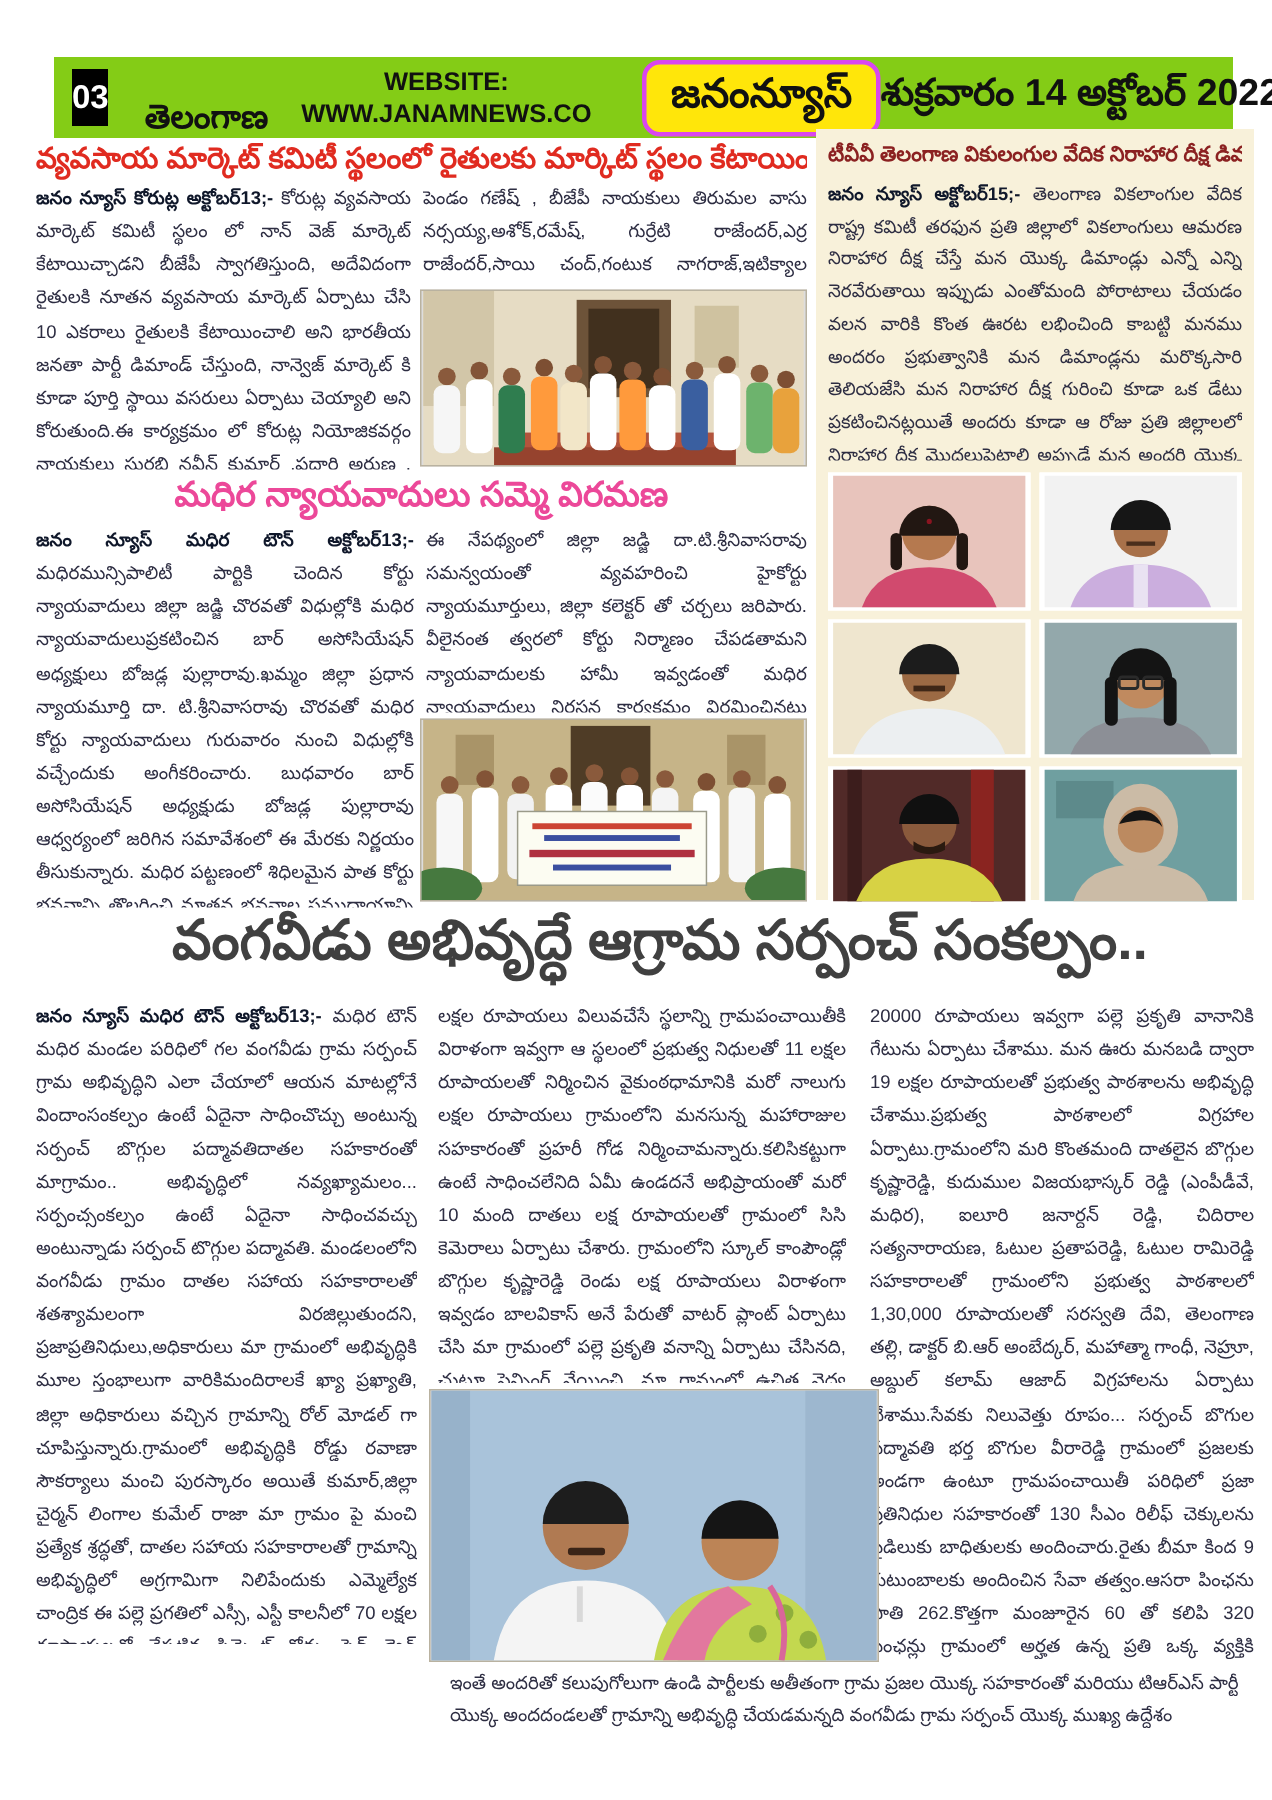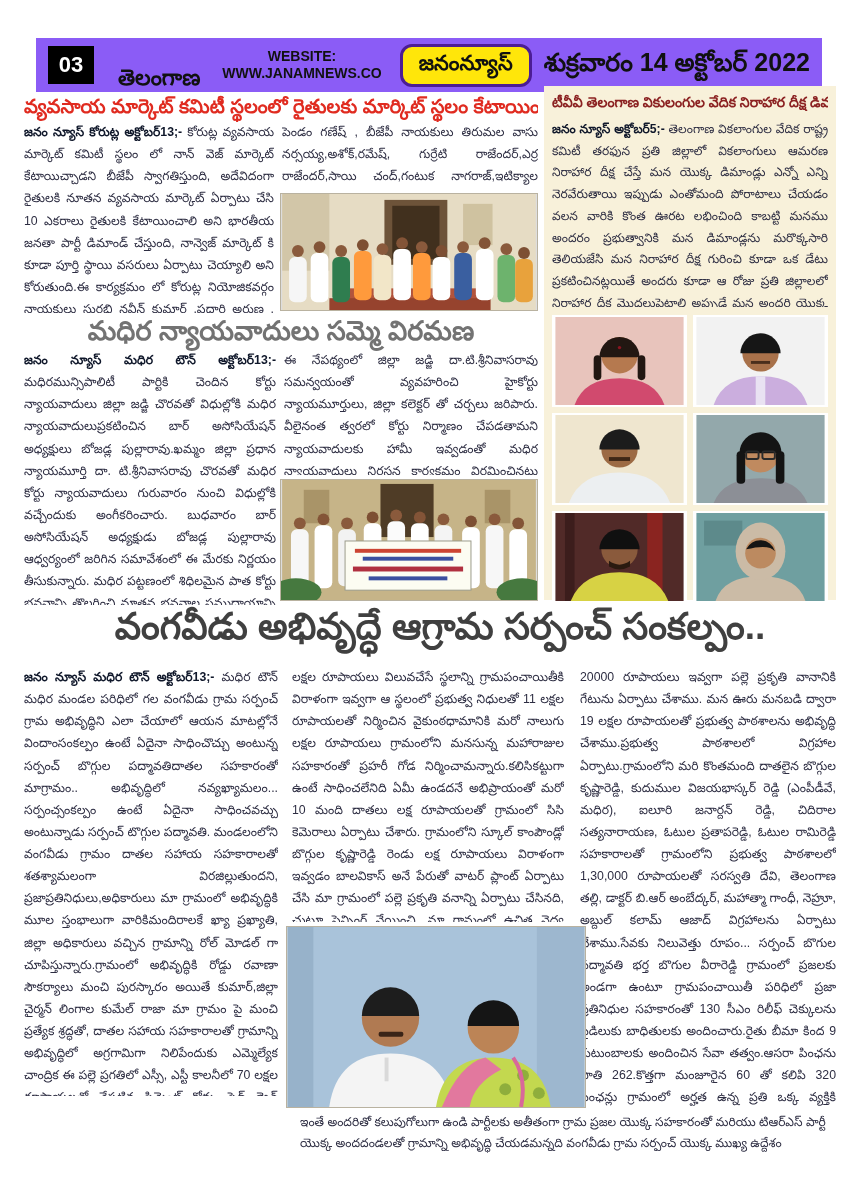--- a/index.html
+++ b/index.html
@@ -1,34 +1,34 @@
 <!DOCTYPE html>
 <html><head>
 <meta charset="utf-8">
 <style>
   html,body{margin:0;padding:0;background:#e9e9e9;}
   .page{position:relative;width:848px;height:1200px;margin:0 auto;background:#ffffff;
         font-family:"Liberation Sans",sans-serif;overflow:hidden;}
   
-  .masthead{position:absolute;left:36px;top:38px;width:786px;height:54px;background:#8b5cf6;
+  .masthead{position:absolute;left:36px;top:38px;width:786px;height:54px;background:#84cc16;
             display:flex;align-items:center;box-sizing:border-box;}
   .pagebox{margin-left:12px;width:46px;height:38px;background:#000;color:#fff;font-size:22px;
            font-weight:bold;display:flex;align-items:center;justify-content:center;}
   .region{margin-left:24px;font-size:22px;font-weight:bold;color:#111;white-space:nowrap;margin-top:31px;}
-  .website{margin-left:22px;font-size:14px;font-weight:bold;color:#111;text-align:center;line-height:1.25;}
-  .logobox{margin-left:18px;border:3px solid #4c1d95;border-radius:12px;padding:4px 16px;font-size:21px;
+  .website{margin-left:22px;font-size:17px;font-weight:bold;color:#111;text-align:center;line-height:1.25;}
+  .logobox{margin-left:34px;border:3px solid #d946ef;border-radius:12px;padding:4px 16px;font-size:27px;
            font-weight:bold;color:#111;background:#ffe60a;white-space:nowrap;}
   .edition-date{flex:1;text-align:center;font-size:25px;font-weight:bold;color:#111;white-space:nowrap;}
   
   .body-text{position:absolute;font-size:12.3px;line-height:1.8;color:#2d2d42;text-align:justify;
              overflow:hidden;}
   .lead{color:#0f172a;font-weight:bold;}
   .headline{position:absolute;font-weight:bold;white-space:nowrap;overflow:hidden;}
   .hl-market{left:24px;top:95px;width:514px;font-size:19.5px;color:#e02b20;}
-  .hl-madhira{left:24px;top:316px;width:514px;font-size:27px;color:#737373;text-align:center;}
+  .hl-madhira{left:24px;top:316px;width:514px;font-size:23px;color:#ec4899;text-align:center;}
   .hl-tvv{font-size:14px;color:#8b2121;margin:2px 0 5px 0;font-weight:bold;white-space:nowrap;overflow:hidden;}
   .hl-big{left:16px;top:606px;width:848px;font-size:37px;color:#404040;text-align:center;}
   .caption{position:absolute;left:286px;top:1112px;width:550px;height:58px;font-size:12.2px;
            line-height:1.75;color:#2d2d42;overflow:hidden;margin-left:14px;}
   
   .market-col1{left:24px;top:121px;width:250px;height:192px;}
   .market-col2{left:282px;top:121px;width:256px;height:70px;}
   .madhira-col1{left:24px;top:349px;width:252px;height:256px;}
   .madhira-col2{left:284px;top:349px;width:254px;height:126px;}
   .sar-col1{left:24px;top:666px;width:254px;height:430px;}
@@ -149,21 +149,21 @@
       <rect x="72" y="88" width="112" height="5" fill="#b03040"></rect>
       <rect x="88" y="98" width="80" height="4" fill="#3b4fa0"></rect>
       <ellipse cx="14" cy="114" rx="26" ry="14" fill="#46793f"></ellipse>
       <ellipse cx="244" cy="114" rx="26" ry="14" fill="#46793f"></ellipse>
     </svg>
   </div>
 
   <div class="right-panel">
     <div class="hl-tvv">టీవీవీ తెలంగాణ వికులంగుల వేదిక నిరాహార దీక్ష డిమాండ్ల</div>
     <div class="tvv-body">
-      <span class="lead">జనం న్యూస్ అక్టోబర్5;-</span>
+      <span class="lead">జనం న్యూస్ అక్టోబర్15;-</span>
       <span>తెలంగాణ వికలాంగుల వేదిక రాష్ట్ర కమిటీ తరఫున ప్రతి జిల్లాలో వికలాంగులు ఆమరణ నిరాహార దీక్ష చేస్తే మన యొక్క డిమాండ్లు ఎన్నో ఎన్ని నెరవేరుతాయి ఇప్పుడు ఎంతోమంది పోరాటాలు చేయడం వలన వారికి కొంత ఊరట లభించింది కాబట్టి మనము అందరం ప్రభుత్వానికి మన డిమాండ్లను మరొక్కసారి తెలియజేసి మన నిరాహార దీక్ష గురించి కూడా ఒక డేటు ప్రకటించినట్లయితే అందరు కూడా ఆ రోజు ప్రతి జిల్లాలలో నిరాహార దీక్ష మొదలుపెట్టాలి అప్పుడే మన అందరి యొక్క సమస్యలు పరిష్కరించబడతాయి మనమంటే ఏంటిదో ప్రభుత్వానికి తెలుస్తుంది టీపీవీ తెలంగాణ వికులంగుల వేదిక జోగులాంబ గద్వాల్ జిల్లా అధ్యక్షుడు డాక్టర్ విష్ణువర్ధన్ గౌడ్ జనం న్యూస్ రిపోర్టర్ గట్టు మండలం</span>
     </div>
     <div class="portrait-grid">
       <svg viewBox="0 0 134 92">
         <rect width="134" height="92" fill="#e8c4bc"></rect>
         <path d="M20,92 q10,-28 47,-28 q37,0 47,28 z" fill="#d14a6e"></path>
         <circle cx="67" cy="40" r="19" fill="#b5794f"></circle>
         <path d="M46,42 a21,21 0 0 1 42,0 z" fill="#221712"></path>
         <rect x="40" y="40" width="8" height="26" rx="4" fill="#221712"></rect>
         <rect x="86" y="40" width="8" height="26" rx="4" fill="#221712"></rect>

